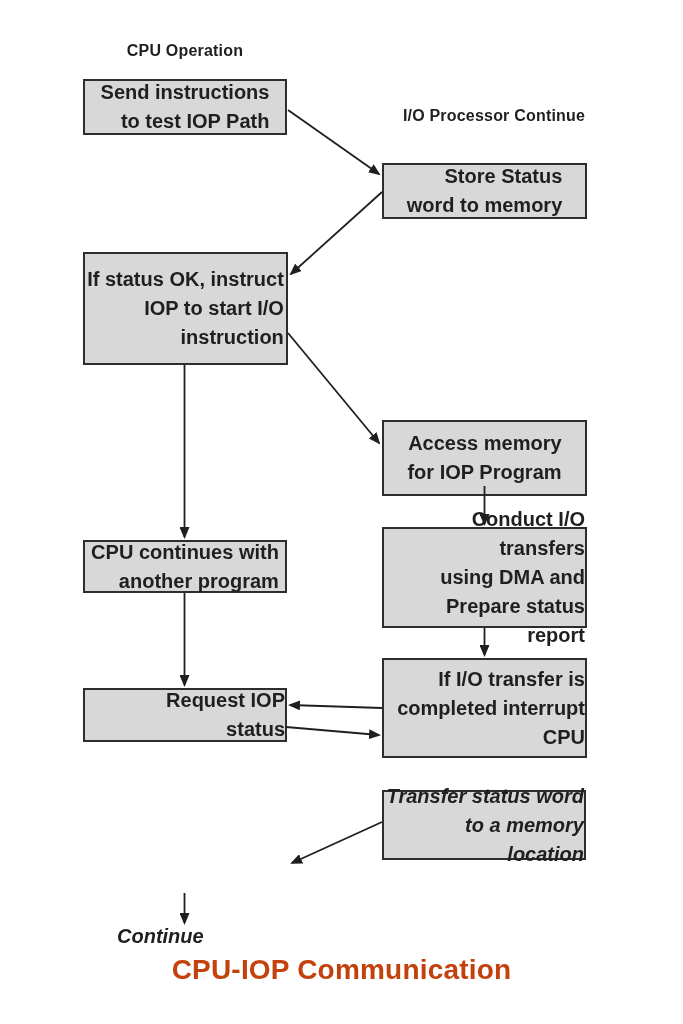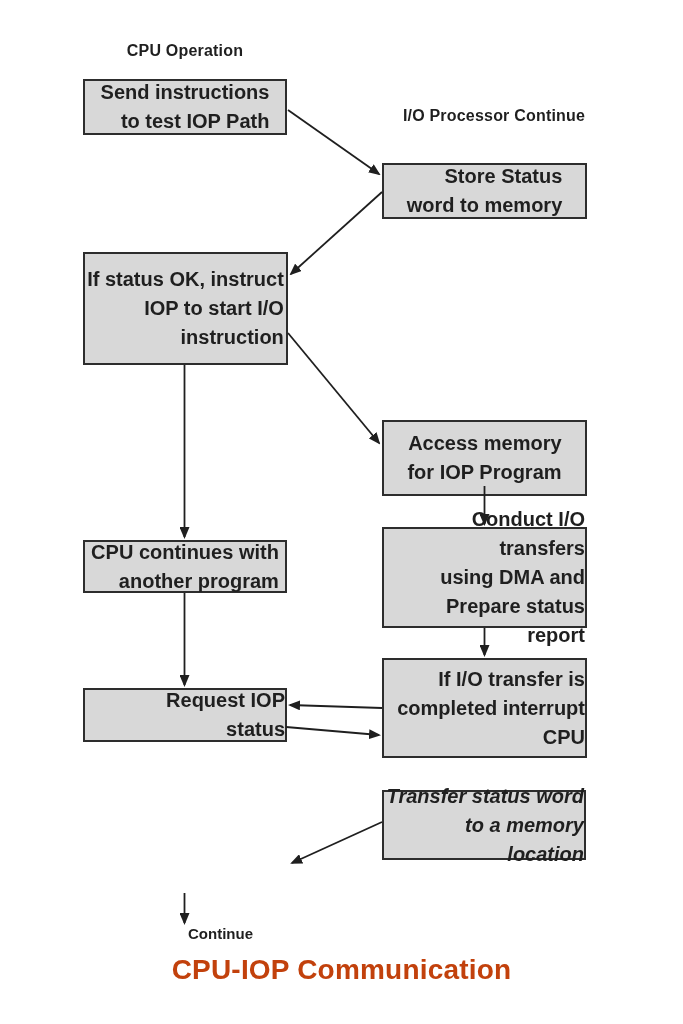--- a/index.html
+++ b/index.html
@@ -47,23 +47,24 @@
     position: absolute;
     left: 0; top: 0;
     width: 683px; height: 1024px;
     pointer-events: none;
   }
   .arrows line { stroke: var(--arrow); stroke-width: 1.8; }
   .arrowhead { fill: var(--arrow); }
   .terminal-label {
     position: absolute;
     font-weight: bold;
-    font-size: 15px;
+    font-size: 20px;
     color: var(--text);
-    text-align: right;
+    text-align: left;
+    font-style: italic;
   }
   .bottom-title {
     position: absolute;
     left: 0; top: 954px;
     width: 683px;
     text-align: center;
     font-weight: bold;
     font-size: 28px;
     color: #c2410c;
     letter-spacing: 0.2px;

